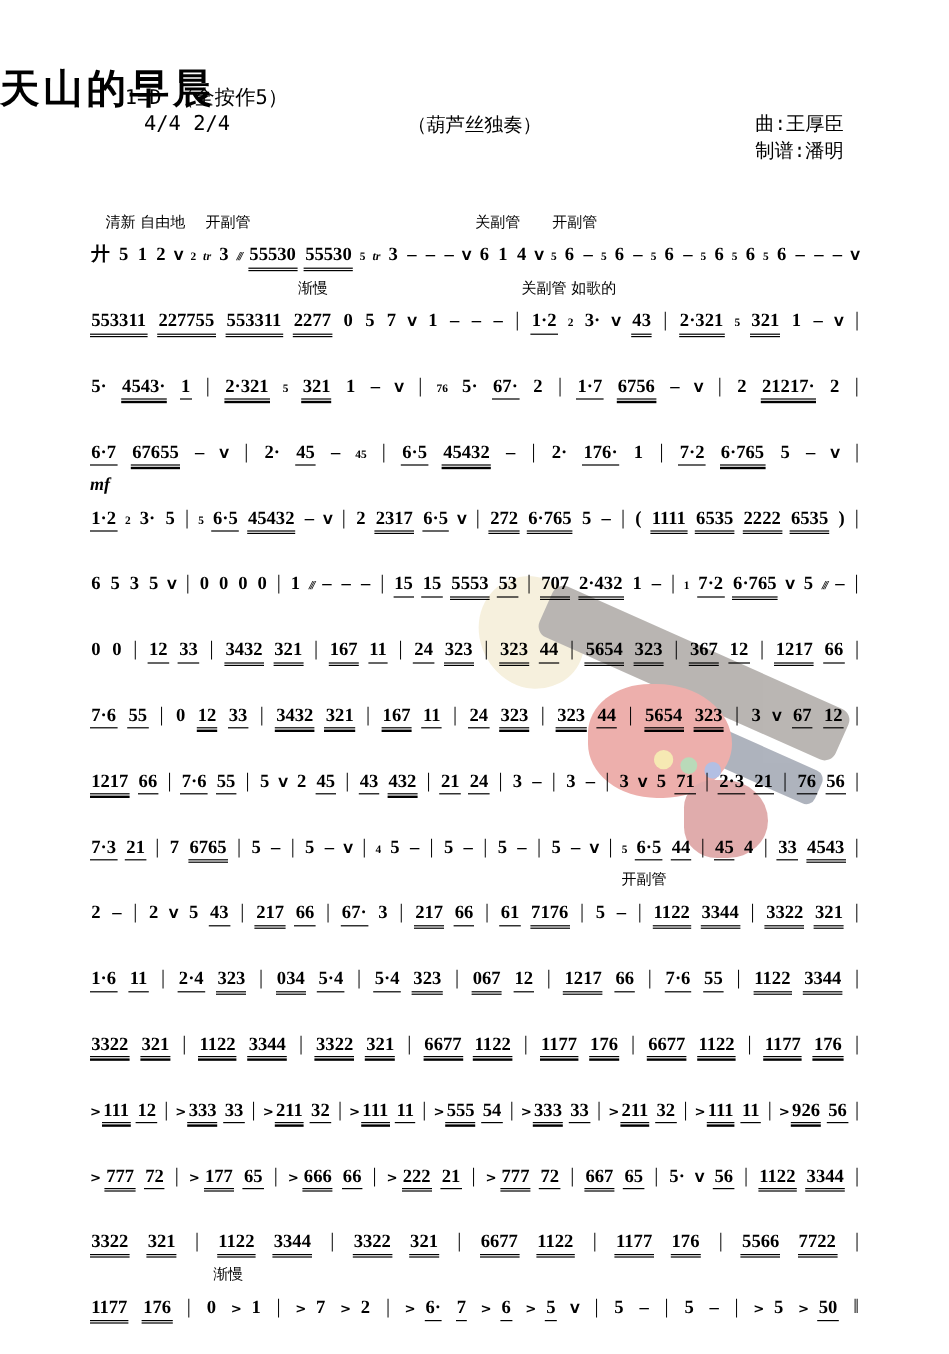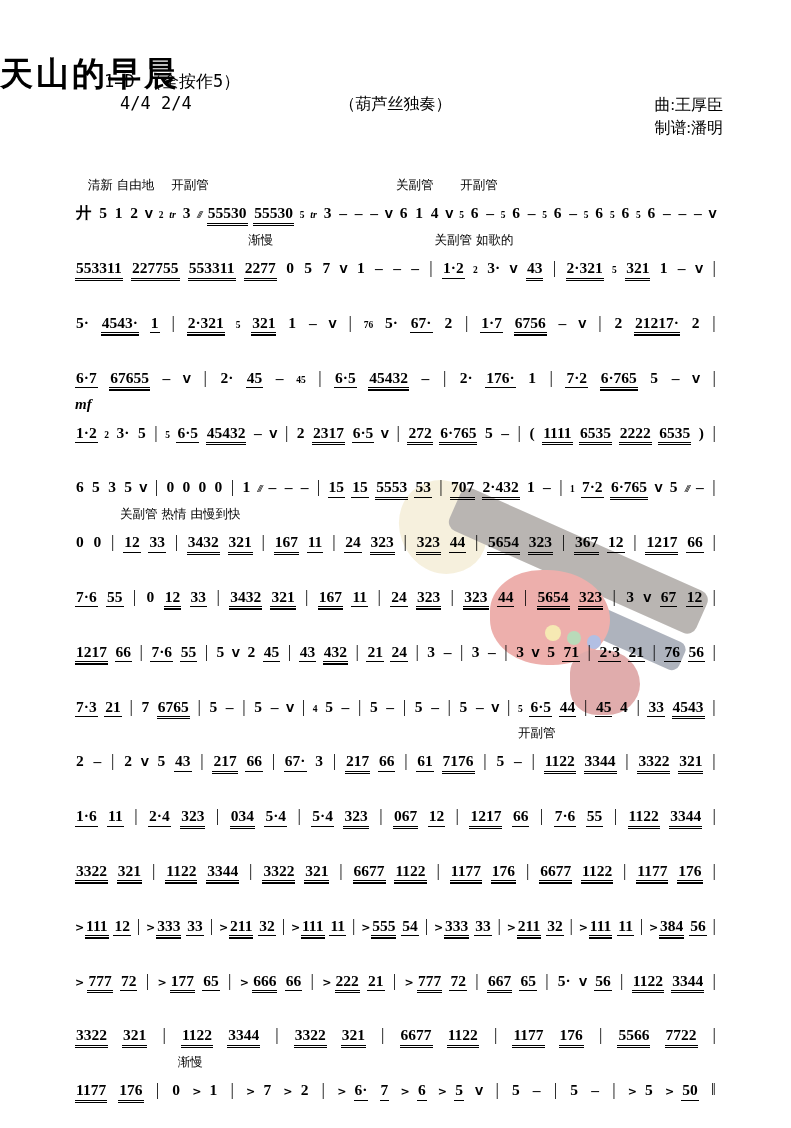--- a/index.html
+++ b/index.html
@@ -20,22 +20,22 @@
   .wm-bead2{position:absolute;left:172px;top:166px;width:14px;height:14px;border-radius:50%;}
   .wm-bead3{position:absolute;left:192px;top:170px;width:14px;height:14px;border-radius:50%;}
   
   .hdr{position:absolute;left:0;top:0;width:100%;z-index:2;}
   .key{position:absolute;left:104px;top:70px;font-size:17px;font-family:"DejaVu Sans Mono",monospace;}
   .meter{position:absolute;left:120px;top:93px;font-size:17px;font-family:"DejaVu Sans Mono",monospace;}
   .title{position:absolute;left:0;top:52px;width:100%;text-align:left;margin:0;
          font-size:33px;font-weight:bold;letter-spacing:3px;font-family:"DejaVu Sans",sans-serif;}
   .subtitle{position:absolute;left:0;top:94px;width:100%;text-align:center;font-size:16px;
             font-family:"DejaVu Sans",sans-serif;}
-  .credits{position:absolute;right:68px;top:93px;text-align:left;font-size:16px;line-height:23px;
-           font-family:Liberation Serif, serif;}
+  .credits{position:absolute;right:88px;top:93px;text-align:left;font-size:16px;line-height:23px;
+           font-family:Liberation Mono, monospace;}
   
   .score{position:absolute;left:75px;top:132px;width:642px;z-index:1;margin-top:44px;}
   .line{position:relative;height:54.8px;display:flex;flex-direction:column;justify-content:flex-end;}
   .ann{position:absolute;top:1px;left:0;right:0;height:16px;font-size:12.5px;
        font-family:"DejaVu Sans",sans-serif;}
   .ann span{position:absolute;white-space:nowrap;}
   .ann .dyn{font-family:"Liberation Serif",serif;font-style:italic;font-weight:bold;font-size:15px;}
   .music{display:flex;justify-content:space-between;align-items:baseline;
          font-weight:bold;font-size:15.5px;line-height:1.25;padding-bottom:7px;}
   .tk{position:relative;display:inline-block;white-space:nowrap;padding:0 1px;}
@@ -290,23 +290,20 @@
           <span class="tk u1">7·2</span>
           <span class="tk u2">6·765</span>
           <span class="tk v">V</span>
           <span class="tk">5</span>
           <span class="tk trem">///</span>
           <span class="tk d">–</span>
           <span class="tk b">|</span>
         </div>
       </div>
       <div class="line">
-        <div class="ann">
-          <span class="ann-label" style="left: 7%;">关副管 热情 由慢到快</span>
-        </div>
         <div class="music">
           <span class="tk">0</span>
           <span class="tk">0</span>
           <span class="tk b">|</span>
           <span class="tk u1">12</span>
           <span class="tk u1">33</span>
           <span class="tk b">|</span>
           <span class="tk u2">3432</span>
           <span class="tk u2">321</span>
           <span class="tk b">|</span>
@@ -563,21 +560,21 @@
           <span class="tk b">|</span>
           <span class="tk acc">&gt;</span>
           <span class="tk u2">211</span>
           <span class="tk u1">32</span>
           <span class="tk b">|</span>
           <span class="tk acc">&gt;</span>
           <span class="tk u2">111</span>
           <span class="tk u1">11</span>
           <span class="tk b">|</span>
           <span class="tk acc">&gt;</span>
-          <span class="tk u2">384</span>
+          <span class="tk u2">926</span>
           <span class="tk u1">56</span>
           <span class="tk b">|</span>
         </div>
       </div>
       <div class="line">
         <div class="ann"></div>
         <div class="music">
           <span class="tk acc">&gt;</span>
           <span class="tk u2">777</span>
           <span class="tk u1">72</span>

